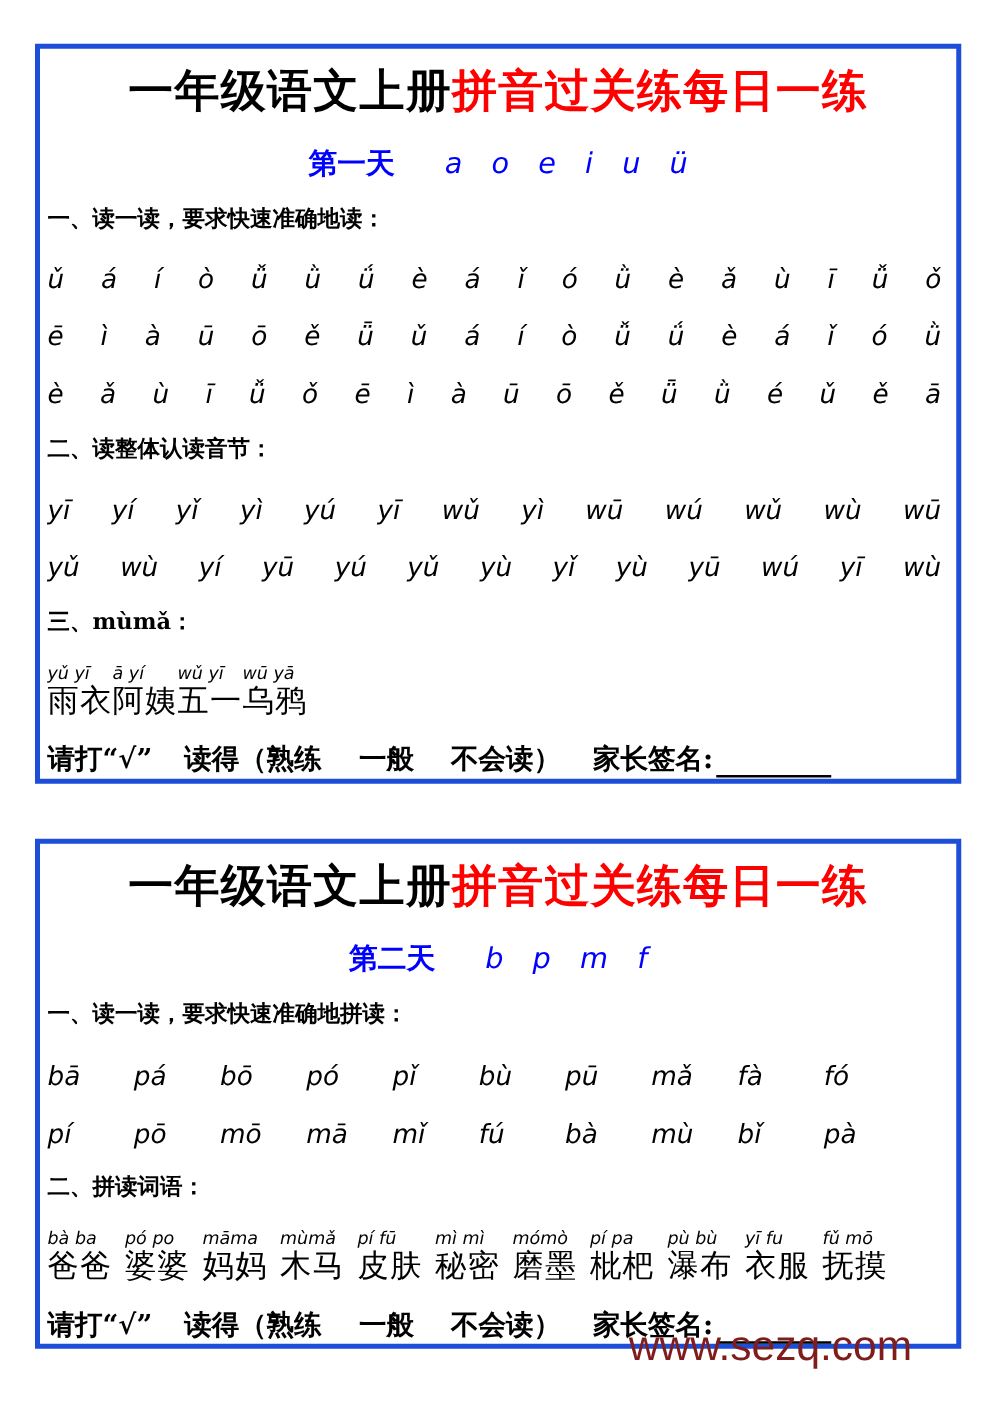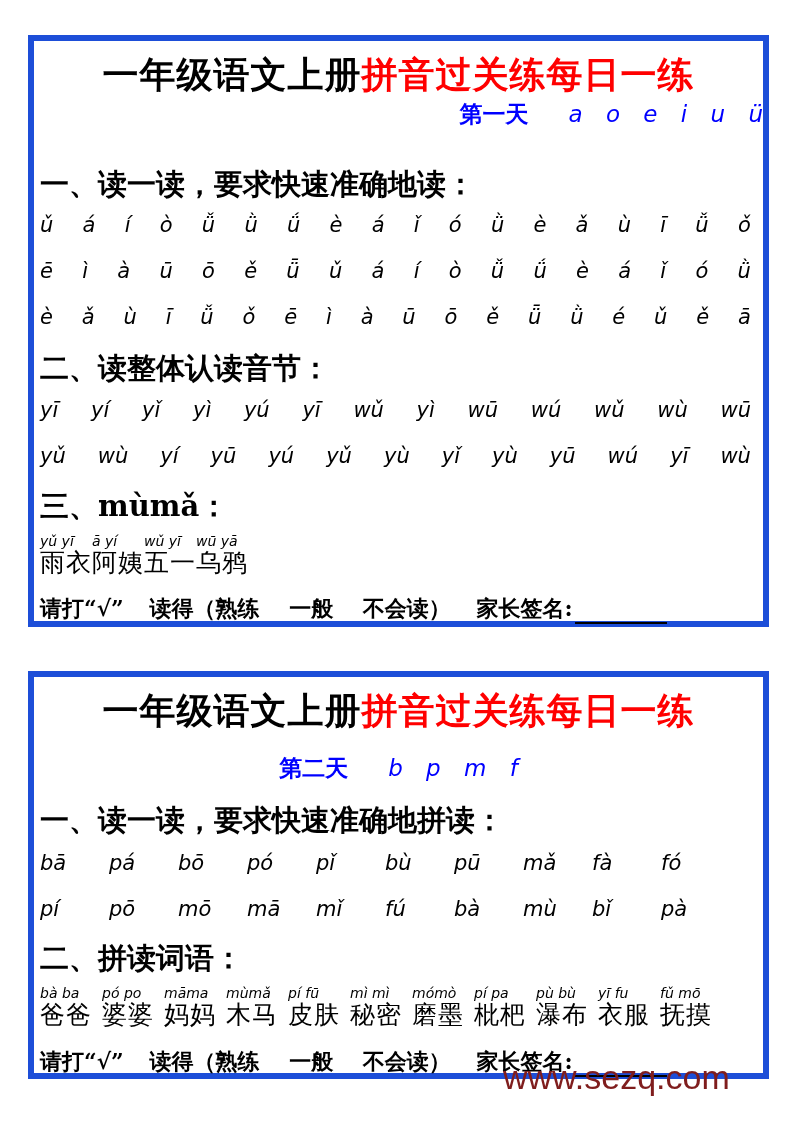--- a/index.html
+++ b/index.html
@@ -1,32 +1,32 @@
 <!DOCTYPE html>
 <html><head>
 <meta charset="utf-8">
 <style>
   html, body { margin: 0; padding: 0; background: #ffffff; }
   body { width: 800px; height: 1131px; position: relative; overflow: hidden;
          font-family: "DejaVu Sans", sans-serif; color: #000; }
-  .card { position: absolute; left: 28px; width: 741px; border: 6px solid #1d4ed8;
+  .card { position: absolute; left: 28px; width: 741px; border: 4px solid #1d4ed8;
           box-sizing: border-box; background: #fff; }
   .card1 { top: 35px; height: 592px; }
   .card2 { top: 671px; height: 408px; }
   .title { position: absolute; left: 0; right: 0; text-align: center;
            font-family: "DejaVu Serif", serif; font-weight: bold; font-size: 36px;
            letter-spacing: 1px; white-space: nowrap; }
   .title .red { color: #ff0000; }
   .subtitle { position: absolute; left: 0; right: 0; text-align: center;
               color: #0000ff; font-weight: bold; font-size: 23px; white-space: nowrap; }
   .subtitle .day { font-family: "DejaVu Serif", serif; margin-right: 40px; }
   .subtitle .letters { font-family: "DejaVu Sans", sans-serif; font-style: italic;
                        font-weight: normal; word-spacing: 16px; }
   .section-heading { position: absolute; left: 6px; font-family: "DejaVu Serif", serif;
-                     font-weight: bold; font-size: 29px; white-space: nowrap; }
+                     font-weight: bold; font-size: 18px; white-space: nowrap; }
   .pyrow { position: absolute; left: 6px; right: 12px; display: flex;
            justify-content: space-between; font-style: italic; font-size: 21px;
            font-family: "DejaVu Sans", sans-serif; }
   .pyrow.left { justify-content: flex-start; }
   .pyrow .cell { display: inline-block; }
   .words { position: absolute; left: 6px; display: flex; }
   .word { display: flex; flex-direction: column; align-items: flex-start; }
   .word .py { font-style: italic; font-size: 14px; line-height: 16px; white-space: nowrap;
               font-family: "DejaVu Sans", sans-serif; }
   .word .hz { font-family: "DejaVu Serif", serif; font-size: 25px; line-height: 28px;
@@ -38,21 +38,21 @@
   .watermark { position: absolute; left: 503px; top: 1058px; font-size: 34px;
                color: #7f1d1d; font-family: "Liberation Sans", sans-serif; letter-spacing: 0px; }
 </style>
 </head>
 <body>
 
 <div class="card card1">
   <div class="title" style="top:10px;">
     <span>一年级语文上册</span><span class="red">拼音过关练每日一练</span>
   </div>
-  <div class="subtitle" style="top:58px;text-align:right;">
+  <div class="subtitle" style="top:76px;">
     <span class="day">第一天</span><span class="letters">a o e i u ü</span>
   </div>
   <div class="section-heading" style="top:124px;">一、读一读，要求快速准确地读：</div>
 
   <div class="pyrow" style="top:172px;">
       <span class="cell">ǔ</span>
       <span class="cell">á</span>
       <span class="cell">í</span>
       <span class="cell">ò</span>
       <span class="cell">ǚ</span>

